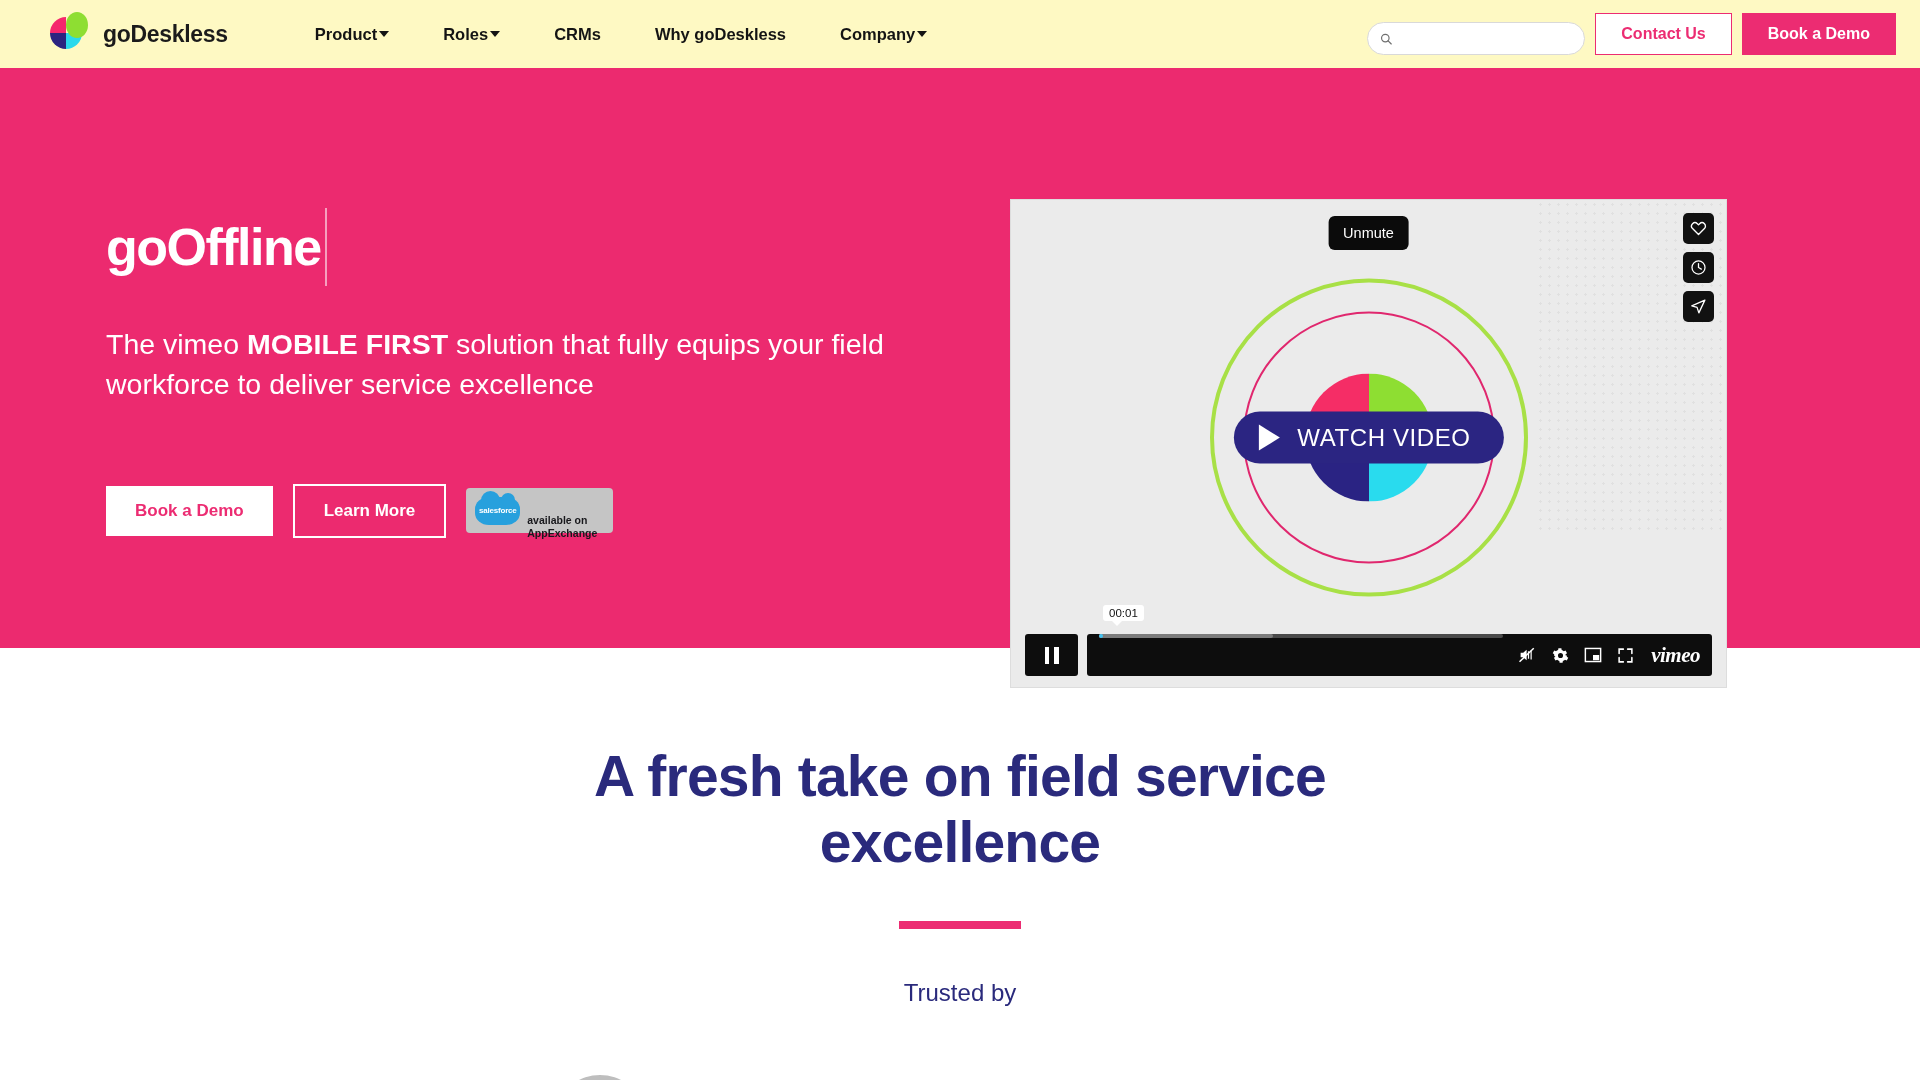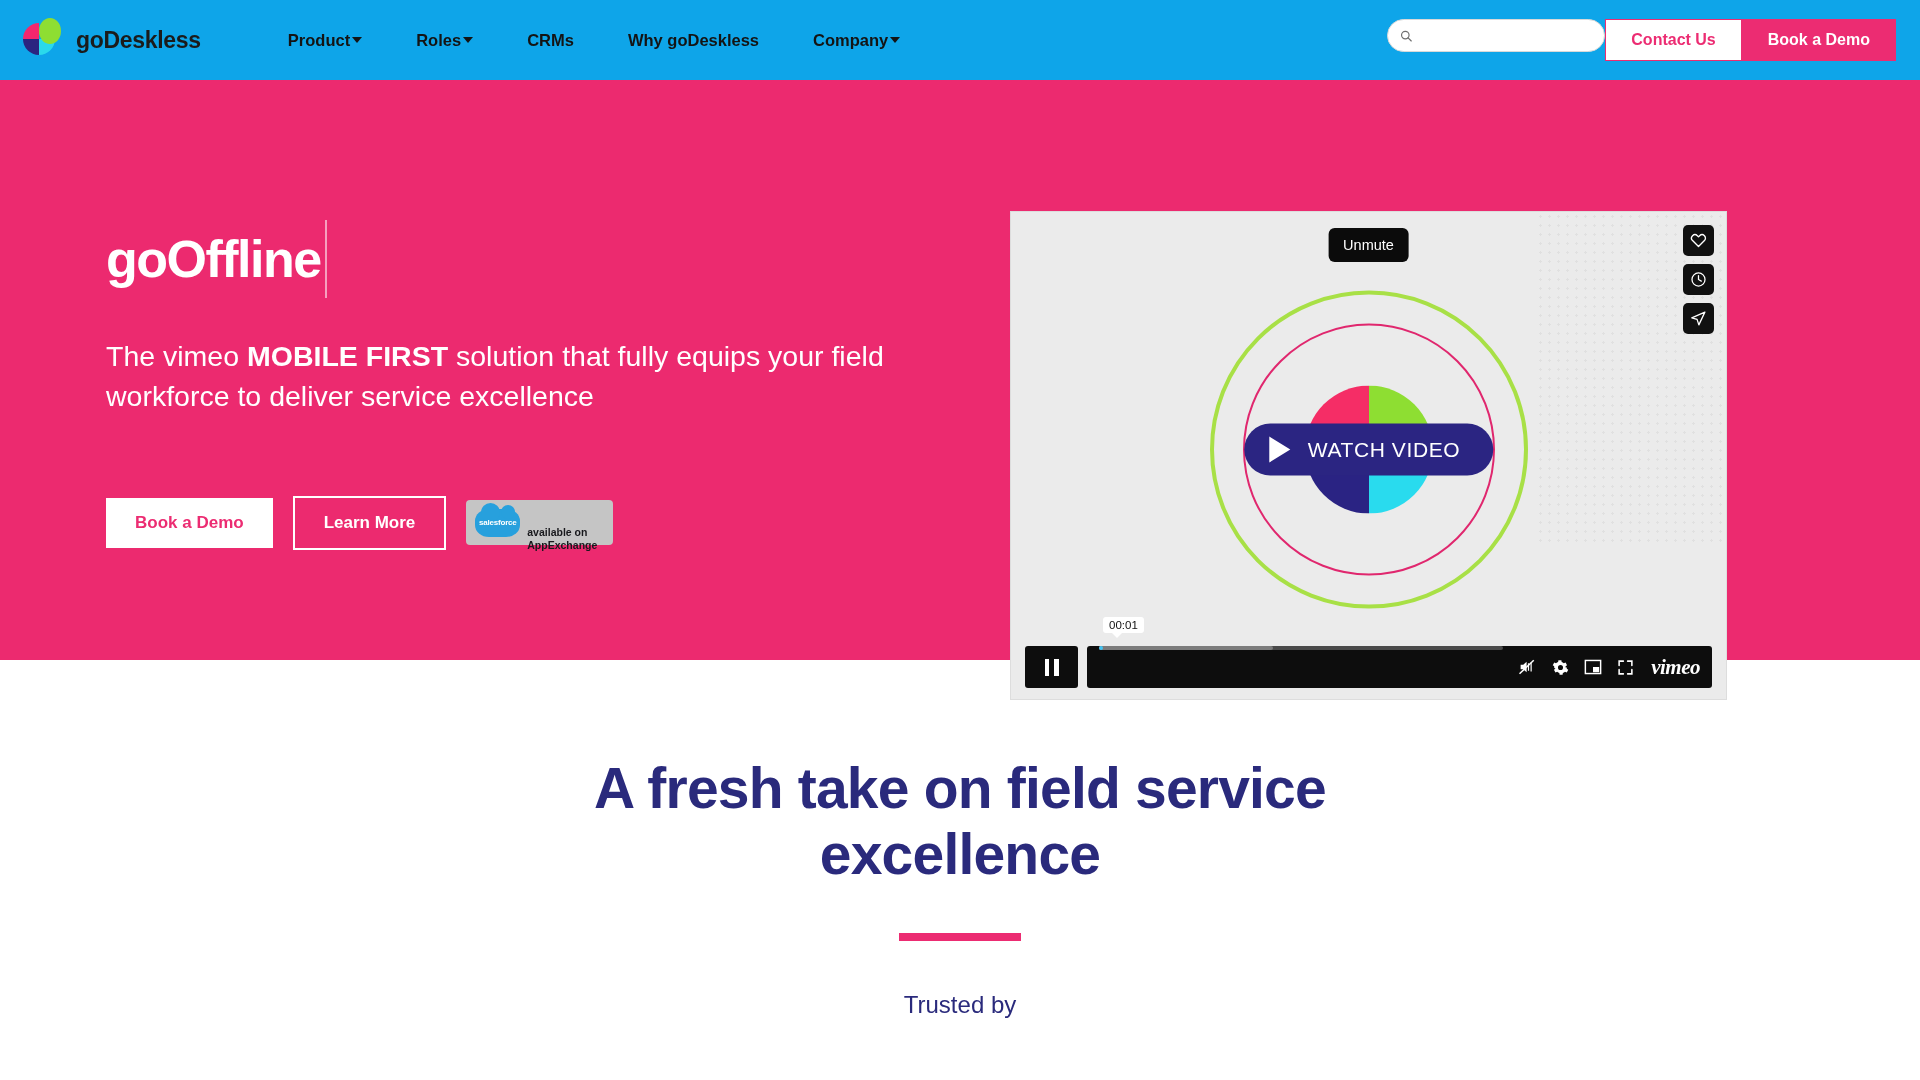--- a/index.html
+++ b/index.html
@@ -5,26 +5,26 @@
   * { box-sizing: border-box; margin: 0; padding: 0; }
   html, body {
     width: 1920px; height: 1080px;
     overflow: hidden;
     font-family: "Liberation Sans", sans-serif;
     background: #ffffff;
   }
 
   
   .navbar {
-    height: 80px;
+    height: 68px;
     width: 100%;
-    background: #0ea5e9;
+    background: #fef9c3;
     display: flex;
     align-items: center;
-    padding: 0 24px 0 17px;
+    padding: 0 24px 0 44px;
     position: relative;
     z-index: 20;
   }
   .brand { display: flex; align-items: center; gap: 13px; margin-right: 60px; }
   .brand-mark { position: relative; width: 46px; height: 46px; }
   .brand-name {
     font-size: 23px; font-weight: bold; color: #1b1b1b; letter-spacing: -0.3px;
   }
   .nav-links { display: flex; align-items: center; gap: 0px; }
   .nav-item {
@@ -32,21 +32,21 @@
     font-size: 16.5px; font-weight: bold; color: #141414;
     padding: 10px 27px; cursor: pointer; white-space: nowrap;
   }
   .caret {
     width: 0; height: 0;
     border-left: 5.5px solid transparent;
     border-right: 5.5px solid transparent;
     border-top: 6.5px solid #141414;
     display: inline-block;
   }
-  .nav-right { margin-left: auto; display: flex; align-items: flex-start; gap: 0; }
+  .nav-right { margin-left: auto; display: flex; align-items: flex-end; gap: 10px; }
   .search-box {
     width: 218px; height: 33px; border: 1px solid #d9d9d9; border-radius: 17px;
     display: flex; align-items: center; padding: 0 12px; background: #fff;
   }
   .search-box input {
     border: none; outline: none; font-size: 14px; width: 100%;
     font-family: "Liberation Sans", sans-serif; color: #333; background: transparent;
     margin-left: 8px;
   }
   .btn-outline-pink {
@@ -168,21 +168,21 @@
     height: 52px; padding: 0 33px 0 25px;
     display: flex; align-items: center; gap: 18px; cursor: pointer;
     z-index: 4; white-space: nowrap;
   }
   .play-tri {
     width: 0; height: 0;
     border-top: 13px solid transparent;
     border-bottom: 13px solid transparent;
     border-left: 21px solid #ffffff;
   }
-  .watch-label { font-size: 21px; letter-spacing: 0.6px; font-weight: 400; }
+  .watch-label { font-size: 24px; letter-spacing: 0.6px; font-weight: 400; }
 
   
   .vcontrols {
     position: absolute; left: 14px; right: 14px; bottom: 11px; height: 42px;
     display: flex; align-items: center; gap: 9px; z-index: 6;
   }
   .v-pause {
     width: 53px; height: 42px; background: #0d0d0d; border-radius: 3px;
     display: flex; align-items: center; justify-content: center; cursor: pointer;
   }

